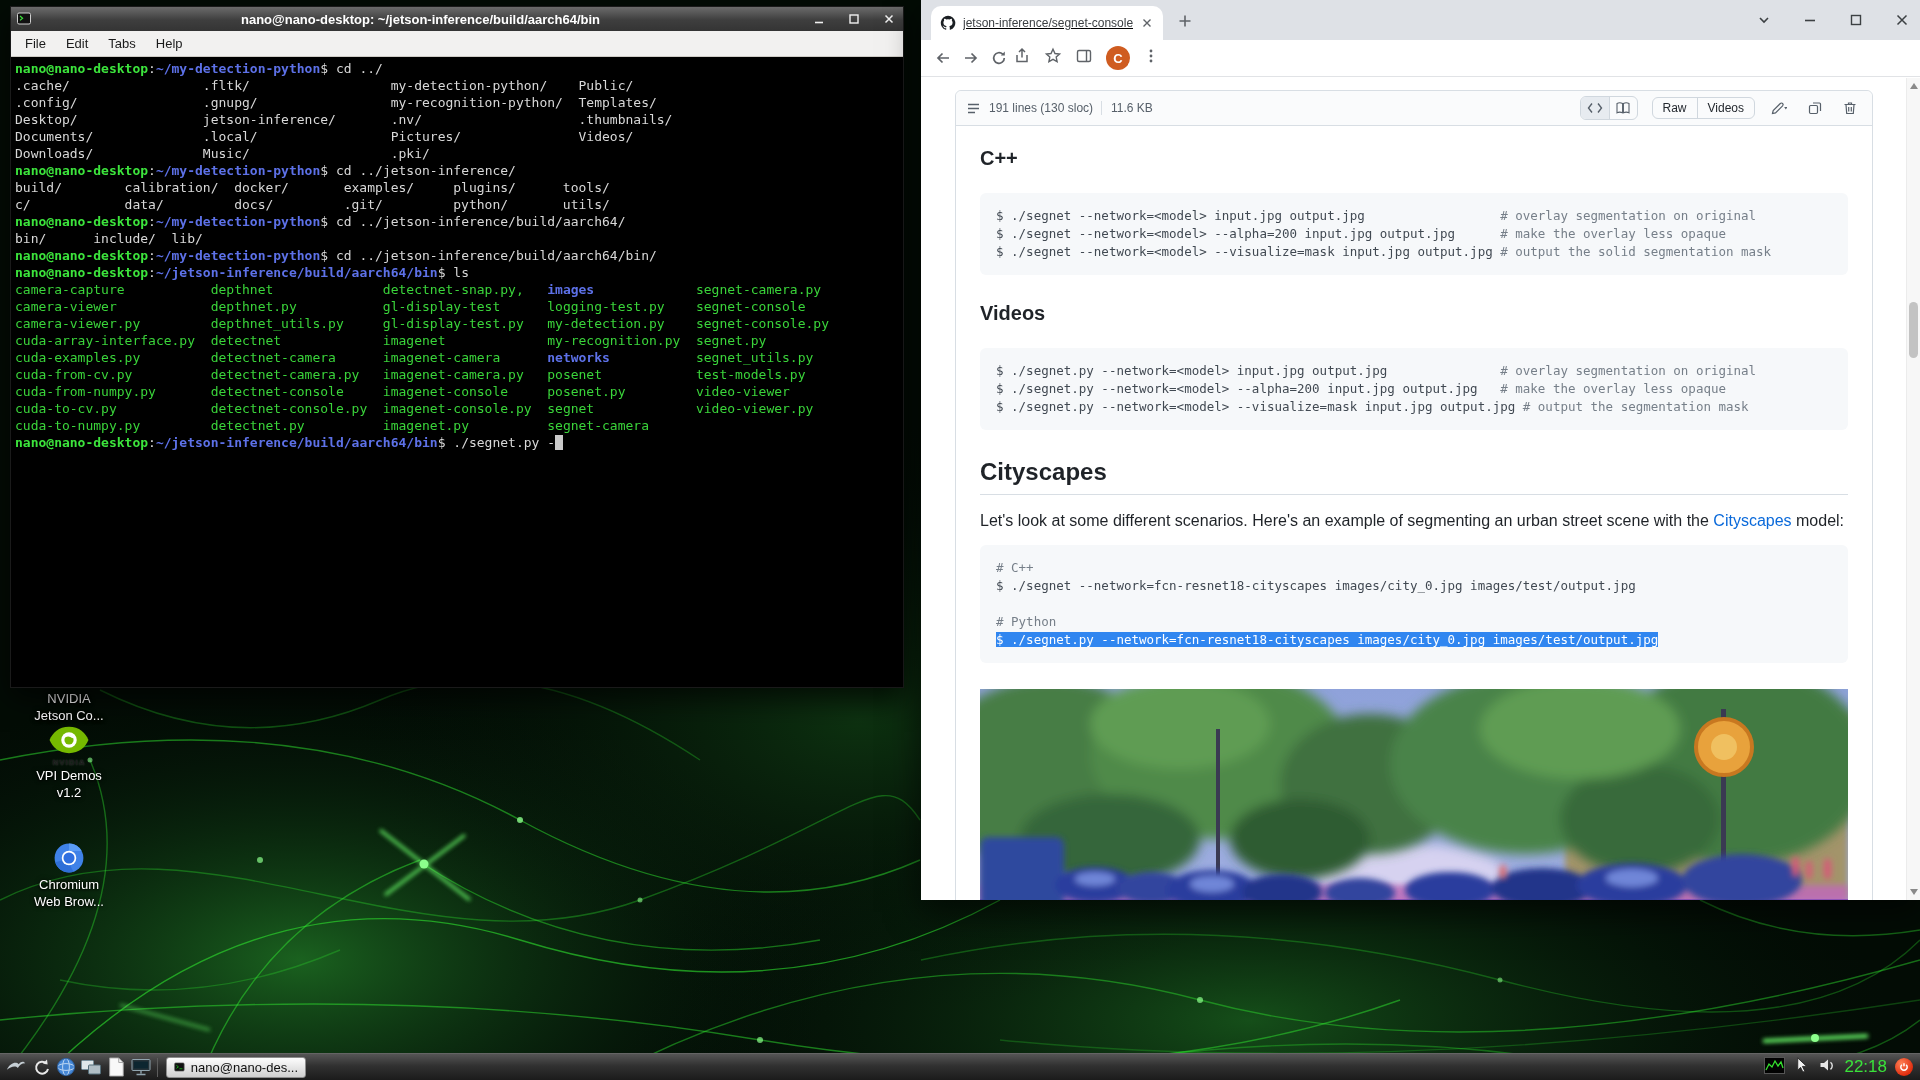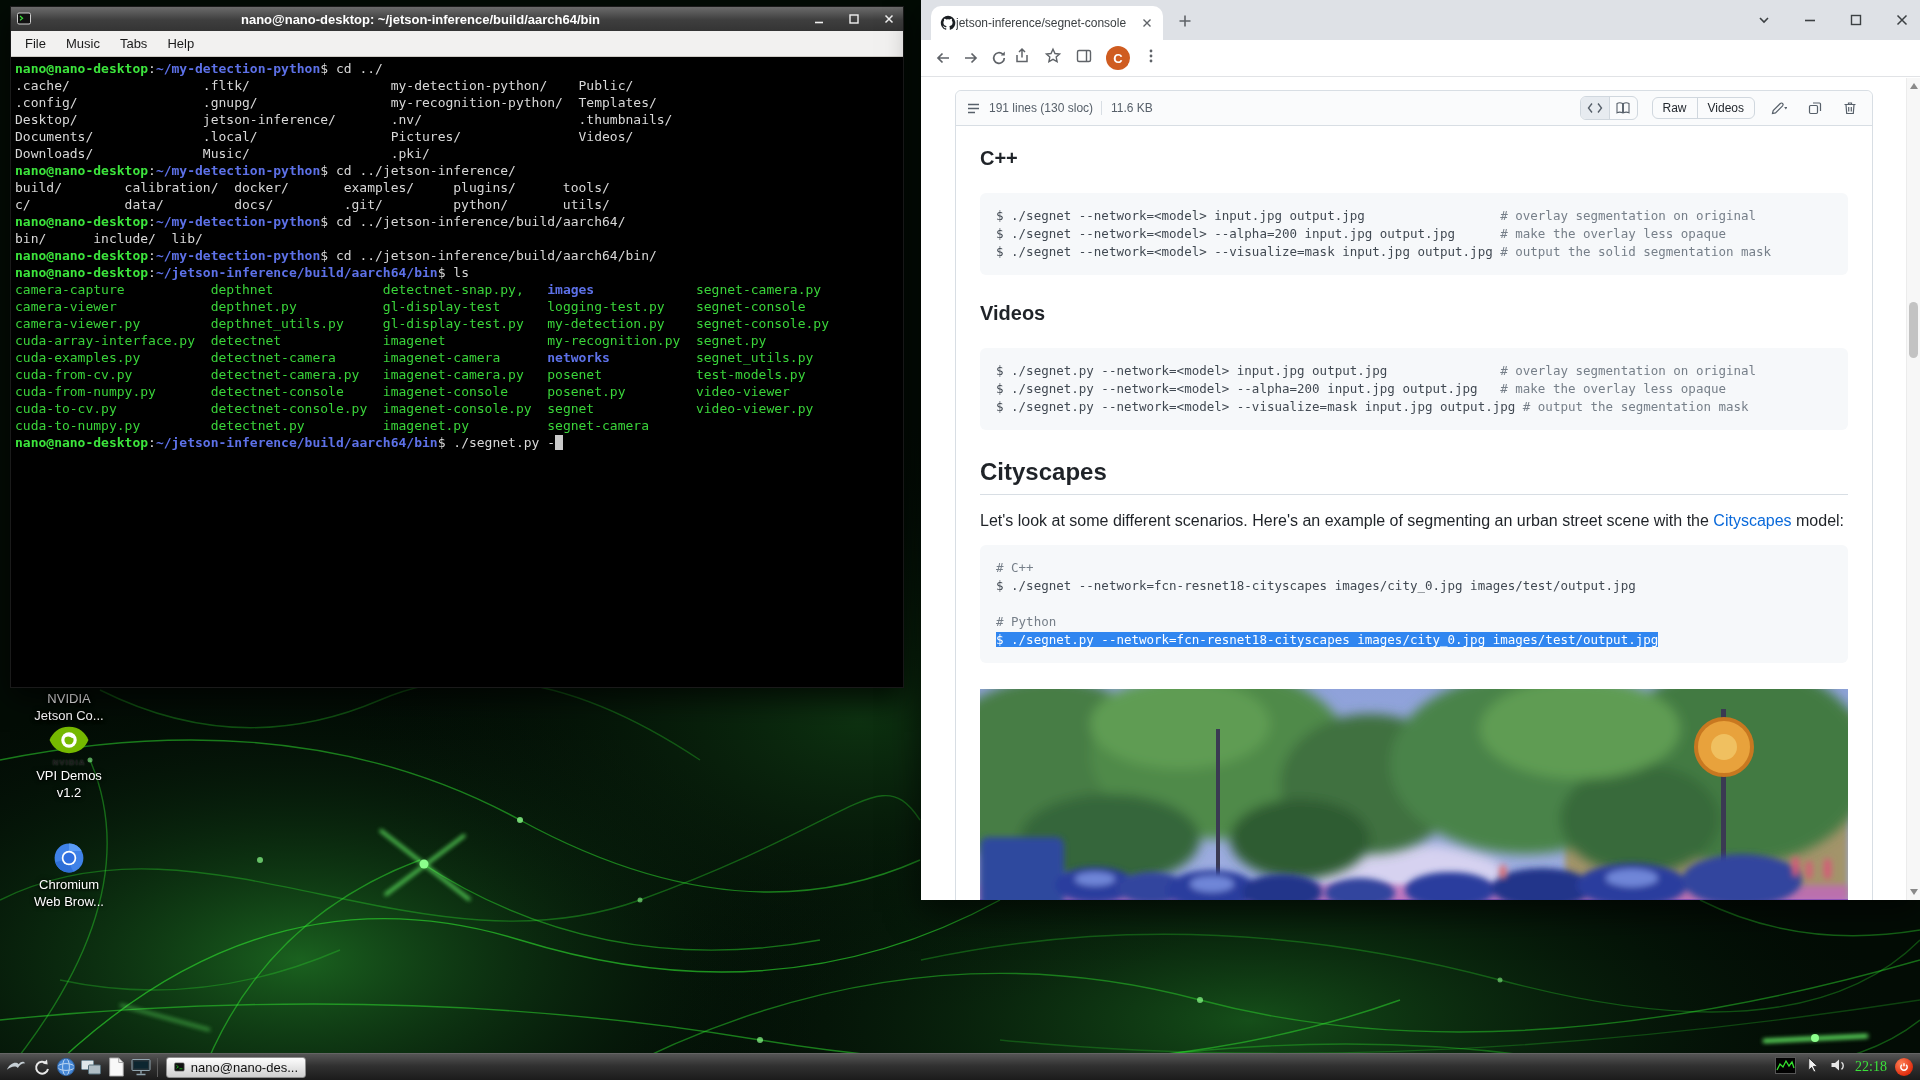--- a/index.html
+++ b/index.html
@@ -38,21 +38,21 @@
   .seg-w { color:#d8d8d8; }
   .seg-d { color:#5d71e8; font-weight:bold; }
   .seg-e { color:#3ad43a; }
   .seg-cur { background:#c9c9c9; color:#000; }
 
   
   .browser-win { position:absolute; left:921px; top:0; width:999px; height:900px;
     background:#fff; box-shadow:0 12px 32px rgba(0,0,0,.6); z-index:6; }
   .tabstrip { position:relative; height:40px; background:#dee1e6; }
   .tab { position:absolute; left:10px; bottom:0; width:232px; height:34px; background:#fff;
-    border-radius:10px 10px 0 0; display:flex; align-items:center; padding:0 9px; }
+    border-radius:10px 10px 0 0; display:flex; align-items:center; gap:7px; padding:0 9px;text-decoration:underline; }
   .tab-title { flex:1; font-size:12px; color:#3c4043; white-space:nowrap; overflow:hidden; }
   .newtab { position:absolute; left:252px; bottom:7px; width:24px; height:24px;
     display:flex; align-items:center; justify-content:center; }
   .win-ctrls { position:absolute; top:0; right:8px; height:40px; display:flex; align-items:center; gap:26px; }
   .wc { width:20px; height:20px; display:flex; align-items:center; justify-content:center; }
 
   .toolbar { height:37px; background:#fff; display:flex; align-items:center;
     padding:0 8px; border-bottom:1px solid #e1e3e6; }
   .nav-btn { width:28px; height:28px; border-radius:50%; display:flex; align-items:center; justify-content:center; }
   .addr { flex:1; height:28px; background:#f1f3f4; border-radius:14px; display:flex;
@@ -106,21 +106,21 @@
   
   .taskbar { position:absolute; left:0; right:0; bottom:0; height:27px;
     background:linear-gradient(#555,#313131 45%,#1b1b1b); border-top:1px solid #646464;
     display:flex; align-items:center; padding:0 3px; z-index:10; }
   .tb-icon { width:25px; height:25px; display:flex; align-items:center; justify-content:center; }
   .tb-sep { width:1px; height:19px; background:#5d5d5d; margin:0 4px; }
   .task-btn { height:21px; width:140px; display:flex; align-items:center; gap:6px; padding:0 7px;
     background:linear-gradient(#fdfdfd,#cfcfcf); border:1px solid #8d8d8d; border-radius:3px;
     font-size:13px; color:#101010; margin-left:4px; white-space:nowrap; overflow:hidden; }
   .tray { margin-left:auto; display:flex; align-items:center; gap:8px; padding-right:4px; }
-  .clock { color:#3ae23a; font-size:14px;font-family:Liberation Serif, serif; }
+  .clock { color:#3ae23a; font-size:17px; }
   .logout { width:18px; height:18px; border-radius:50%;
     background:radial-gradient(circle at 35% 30%, #ff8055, #df2c0e 72%);
     display:flex; align-items:center; justify-content:center; }
 </style>
 </head>
 <body>
 
 <div id="screen">
 
   <svg id="wallpaper" width="1920" height="1080" viewBox="0 0 1920 1080">
@@ -227,21 +227,21 @@
           </svg>
       </span>
       <span class="tb-btn">
         <svg width="12" height="12" viewBox="0 0 12 12">
             <path d="M2.5 2.5 L9.5 9.5 M9.5 2.5 L2.5 9.5" stroke="#f0f0f0" stroke-width="1.5"></path>
           </svg>
       </span>
     </div>
     <div class="term-menubar">
       <span class="tm-item">File</span>
-      <span class="tm-item">Music</span>
+      <span class="tm-item">Edit</span>
       <span class="tm-item">Tabs</span>
       <span class="tm-item">Help</span>
     </div>
     <div class="term-body" id="term-body"><div class="sline"><span class="seg-p">nano@nano-desktop</span><span class="seg-w">:</span><span class="seg-d">~/my-detection-python</span><span class="seg-w">$ cd ../</span></div><div class="sline"><span class="seg-w">.cache/                 .fltk/                  my-detection-python/    Public/</span></div><div class="sline"><span class="seg-w">.config/                .gnupg/                 my-recognition-python/  Templates/</span></div><div class="sline"><span class="seg-w">Desktop/                jetson-inference/       .nv/                    .thumbnails/</span></div><div class="sline"><span class="seg-w">Documents/              .local/                 Pictures/               Videos/</span></div><div class="sline"><span class="seg-w">Downloads/              Music/                  .pki/</span></div><div class="sline"><span class="seg-p">nano@nano-desktop</span><span class="seg-w">:</span><span class="seg-d">~/my-detection-python</span><span class="seg-w">$ cd ../jetson-inference/</span></div><div class="sline"><span class="seg-w">build/        calibration/  docker/       examples/     plugins/      tools/</span></div><div class="sline"><span class="seg-w">c/            data/         docs/         .git/         python/       utils/</span></div><div class="sline"><span class="seg-p">nano@nano-desktop</span><span class="seg-w">:</span><span class="seg-d">~/my-detection-python</span><span class="seg-w">$ cd ../jetson-inference/build/aarch64/</span></div><div class="sline"><span class="seg-w">bin/      include/  lib/</span></div><div class="sline"><span class="seg-p">nano@nano-desktop</span><span class="seg-w">:</span><span class="seg-d">~/my-detection-python</span><span class="seg-w">$ cd ../jetson-inference/build/aarch64/bin/</span></div><div class="sline"><span class="seg-p">nano@nano-desktop</span><span class="seg-w">:</span><span class="seg-d">~/jetson-inference/build/aarch64/bin</span><span class="seg-w">$ ls</span></div><div class="sline"><span class="seg-e">camera-capture           </span><span class="seg-e">depthnet              </span><span class="seg-e">detectnet-snap.py,   </span><span class="seg-d">images             </span><span class="seg-e">segnet-camera.py</span></div><div class="sline"><span class="seg-e">camera-viewer            </span><span class="seg-e">depthnet.py           </span><span class="seg-e">gl-display-test      </span><span class="seg-e">logging-test.py    </span><span class="seg-e">segnet-console</span></div><div class="sline"><span class="seg-e">camera-viewer.py         </span><span class="seg-e">depthnet_utils.py     </span><span class="seg-e">gl-display-test.py   </span><span class="seg-e">my-detection.py    </span><span class="seg-e">segnet-console.py</span></div><div class="sline"><span class="seg-e">cuda-array-interface.py  </span><span class="seg-e">detectnet             </span><span class="seg-e">imagenet             </span><span class="seg-e">my-recognition.py  </span><span class="seg-e">segnet.py</span></div><div class="sline"><span class="seg-e">cuda-examples.py         </span><span class="seg-e">detectnet-camera      </span><span class="seg-e">imagenet-camera      </span><span class="seg-d">networks           </span><span class="seg-e">segnet_utils.py</span></div><div class="sline"><span class="seg-e">cuda-from-cv.py          </span><span class="seg-e">detectnet-camera.py   </span><span class="seg-e">imagenet-camera.py   </span><span class="seg-e">posenet            </span><span class="seg-e">test-models.py</span></div><div class="sline"><span class="seg-e">cuda-from-numpy.py       </span><span class="seg-e">detectnet-console     </span><span class="seg-e">imagenet-console     </span><span class="seg-e">posenet.py         </span><span class="seg-e">video-viewer</span></div><div class="sline"><span class="seg-e">cuda-to-cv.py            </span><span class="seg-e">detectnet-console.py  </span><span class="seg-e">imagenet-console.py  </span><span class="seg-e">segnet             </span><span class="seg-e">video-viewer.py</span></div><div class="sline"><span class="seg-e">cuda-to-numpy.py         </span><span class="seg-e">detectnet.py          </span><span class="seg-e">imagenet.py          </span><span class="seg-e">segnet-camera</span></div><div class="sline"><span class="seg-p">nano@nano-desktop</span><span class="seg-w">:</span><span class="seg-d">~/jetson-inference/build/aarch64/bin</span><span class="seg-w">$ ./segnet.py -</span><span class="seg-cur"> </span></div></div>
   </div>
 
   <div class="browser-win">
     <div class="tabstrip">
       <div class="tab">
         <svg width="16" height="16" viewBox="0 0 16 16">

